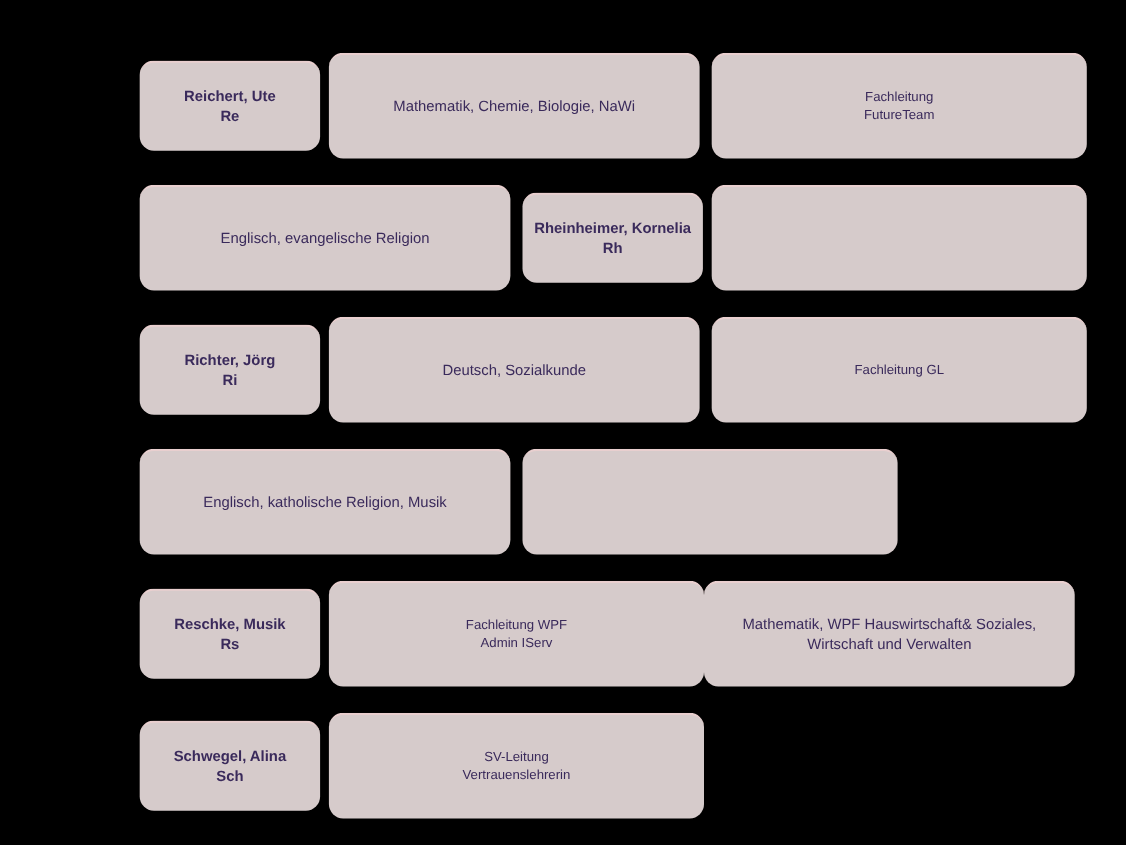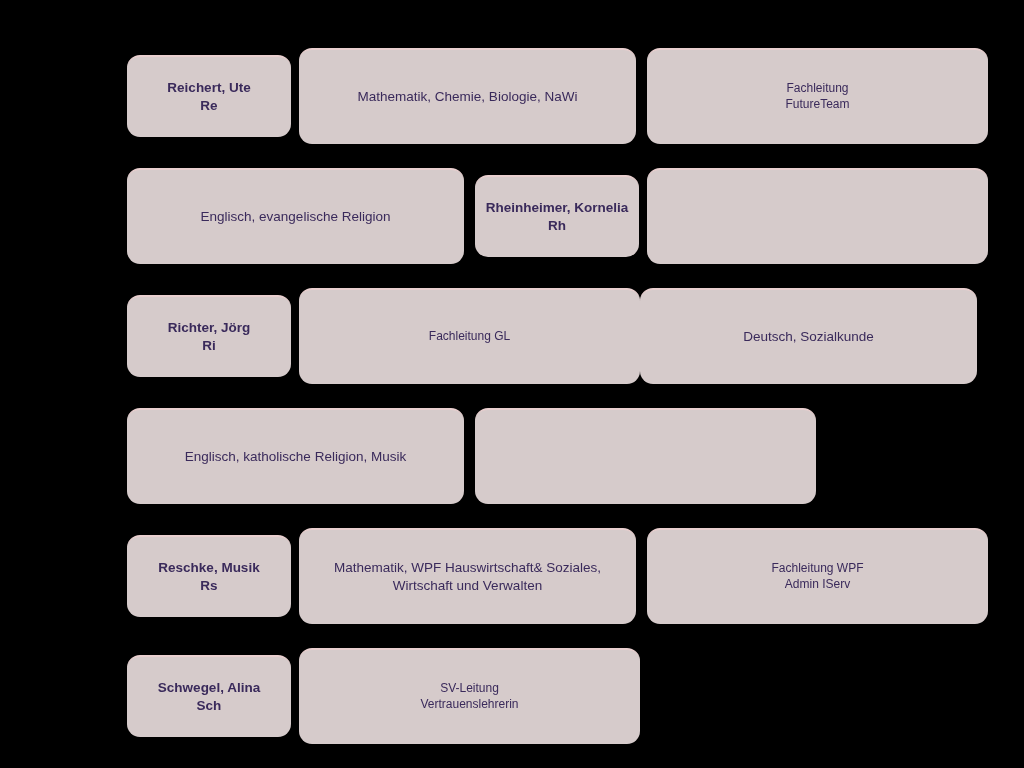--- a/index.html
+++ b/index.html
@@ -110,50 +110,50 @@
       <span class="cell-text"></span>
     </div>
   </div>
   <div class="row-gap"></div>
 
   <div class="table-row">
     <div class="cell cell-name">
       <span class="cell-text">Richter, Jörg
 Ri</span>
     </div>
+    <div class="cell cell-subjects">
+      <span class="cell-text">Deutsch, Sozialkunde</span>
+    </div>
     <div class="cell cell-roles">
       <span class="cell-text">Fachleitung GL</span>
-    </div>
-    <div class="cell cell-subjects">
-      <span class="cell-text">Deutsch, Sozialkunde</span>
     </div>
   </div>
   <div class="row-gap"></div>
 
   <div class="table-row">
     <div class="cell cell-subjects">
       <span class="cell-text">Englisch, katholische Religion, Musik</span>
     </div>
     <div class="cell cell-roles">
       <span class="cell-text"></span>
     </div>
   </div>
   <div class="row-gap"></div>
 
   <div class="table-row">
     <div class="cell cell-name">
       <span class="cell-text">Reschke, Musik
 Rs</span>
     </div>
-    <div class="cell cell-subjects">
-      <span class="cell-text">Mathematik, WPF Hauswirtschaft&amp; Soziales, Wirtschaft und Verwalten</span>
-    </div>
     <div class="cell cell-roles">
       <span class="cell-text">Fachleitung WPF
 Admin IServ</span>
+    </div>
+    <div class="cell cell-subjects">
+      <span class="cell-text">Mathematik, WPF Hauswirtschaft&amp; Soziales, Wirtschaft und Verwalten</span>
     </div>
   </div>
   <div class="row-gap"></div>
 
   <div class="table-row">
     <div class="cell cell-name">
       <span class="cell-text">Schwegel, Alina
 Sch</span>
     </div>
     <div class="cell cell-roles">

